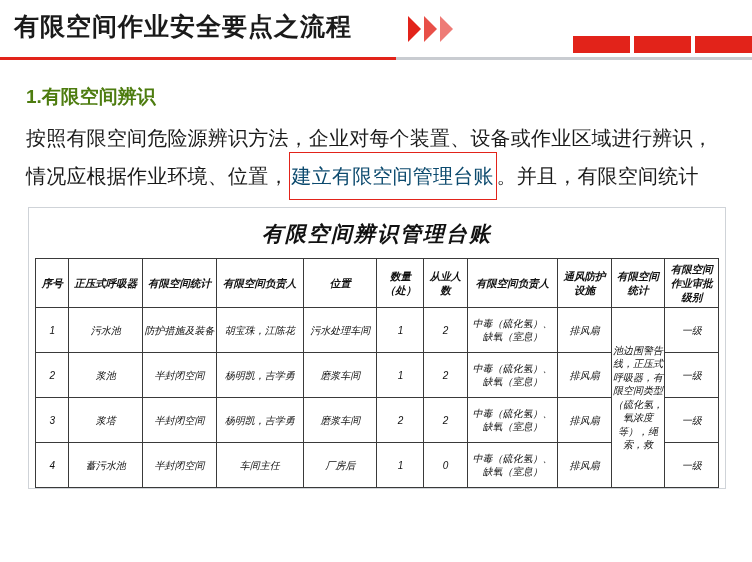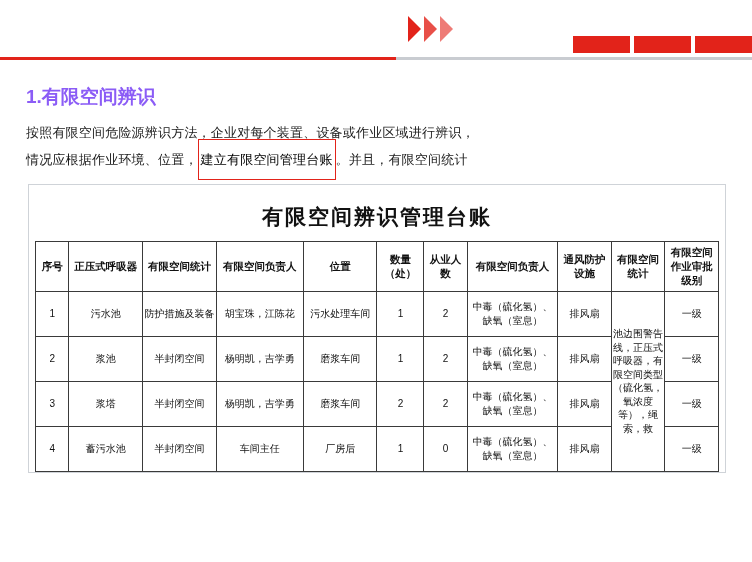--- a/index.html
+++ b/index.html
@@ -82,42 +82,43 @@
   }
 
   
   .content {
     padding: 22px 22px 0 26px;
   }
   .section-title {
     font-size: 19px;
     font-weight: bold;
     margin: 0 0 12px 0;
-    color: #8b5cf6;
+    color: #4d7c0f;
   }
   .para {
-    font-size: 13px;
+    font-size: 20px;
     line-height: 1.62;
     color: #1a1a1a;
     margin: 0 0 6px 0;
     letter-spacing: 0.2px;
   }
   .hl {
-    color: #000000;
+    color: #0c4a6e;
     border: 1px solid #e2231a;
     padding: 12px 2px;
     margin-top: 31px;
   }
 
   
   .tablecard {
     margin: 14px 4px 0 2px;
     border: 1px solid #cfd3d8;
     background: #fff;
-    padding: 12px 6px 0 6px;
+    padding: 6px 6px 0 6px;
+    font-style: italic;
   }
   .table-title {
     text-align: center;
     font-family: "Liberation Serif", serif;
     font-size: 21px;
     font-weight: bold;
     letter-spacing: 2px;
     padding: 6px 0 10px 0;
     color: #111;
   }
@@ -153,20 +154,21 @@
   .c-ppl { width: 6.5%; }
   .c-haz { width: 13.5%; }
   .c-vent { width: 8%; }
   .c-prot { width: 8%; }
   .c-lvl { width: 8%; }
 </style>
 </head>
 <body>
 
 <div class="header">
+  <div class="header-title">有限空间作业安全要点之流程</div>
 
   <div class="chev-group">
     <div class="chev c1"></div>
     <div class="chev c2"></div>
     <div class="chev c3"></div>
   </div>
 
   <div class="blocks">
     <div class="blk b1"></div>
     <div class="blk b2"></div>

